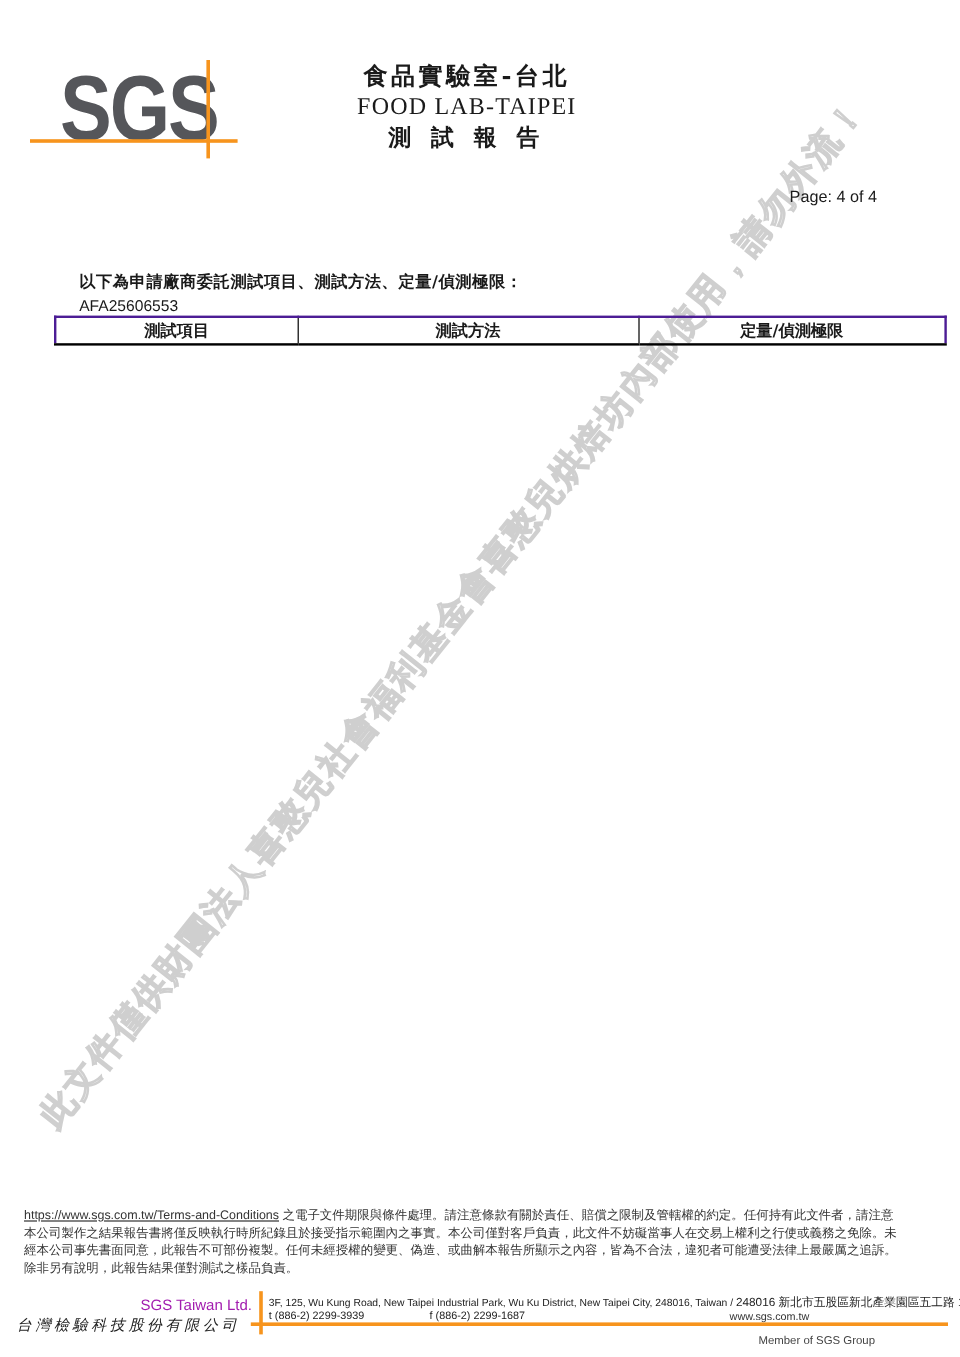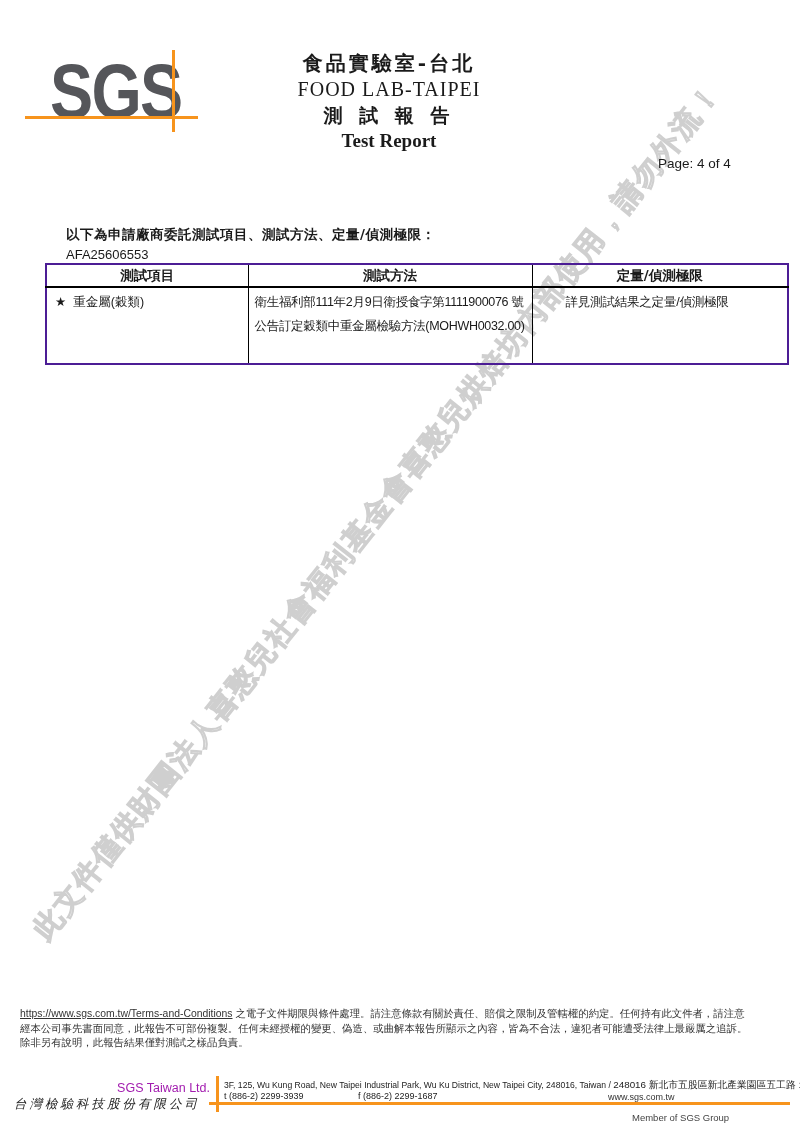--- a/index.html
+++ b/index.html
@@ -86,59 +86,45 @@
   <div class="watermark">此文件僅供財團法人喜憨兒社會福利基金會喜憨兒烘焙坊內部使用，請勿外流！</div>
 
   <div class="logo-text">SGS</div>
   <div class="logo-hline"></div>
   <div class="logo-vline"></div>
 
   <div class="titles">
     <div class="title-zh">食品實驗室-台北</div>
     <div class="title-en">FOOD LAB-TAIPEI</div>
     <div class="title-report-zh">測 試 報 告</div>
-    <div class="title-report-en">Test Report</div>
   </div>
 
   <div class="page-label">Page: 4 of 4</div>
 
   <div class="intro">以下為申請廠商委託測試項目、測試方法、定量/偵測極限：</div>
   <div class="report-no">AFA25606553</div>
 
   <table class="spec">
     <colgroup>
         <col style="width:202px">
         <col style="width:284px">
         <col style="width:256px">
       </colgroup>
     <tbody>
         <tr>
       <th>測試項目</th>
       <th>測試方法</th>
       <th>定量/偵測極限</th>
     </tr>
-    <tr class="row-1">
-      <td>
-            <div class="cell-item"><span class="star">★</span><span>重金屬(穀類)</span></div>
-          </td>
-      <td>
-            <div class="cell-method">
-        <div>衛生福利部111年2月9日衛授食字第1111900076 號</div>
-        <div>公告訂定穀類中重金屬檢驗方法(MOHWH0032.00)</div>
-      </div>
-          </td>
-      <td>
-            <div class="cell-limit">詳見測試結果之定量/偵測極限</div>
-          </td>
-    </tr>
   </tbody>
     </table>
 
   <div class="disclaimer">
     <div class="dline"><span class="url">https://www.sgs.com.tw/Terms-and-Conditions</span><span> 之電子文件期限與條件處理。請注意條款有關於責任、賠償之限制及管轄權的約定。任何持有此文件者，請注意</span></div>
+    <div class="dline">本公司製作之結果報告書將僅反映執行時所紀錄且於接受指示範圍內之事實。本公司僅對客戶負責，此文件不妨礙當事人在交易上權利之行使或義務之免除。未</div>
     <div class="dline">經本公司事先書面同意，此報告不可部份複製。任何未經授權的變更、偽造、或曲解本報告所顯示之內容，皆為不合法，違犯者可能遭受法律上最嚴厲之追訴。</div>
     <div class="dline">除非另有說明，此報告結果僅對測試之樣品負責。</div>
   </div>
 
   <div class="co-name-en">SGS Taiwan Ltd.</div>
   <div class="co-name-zh">台灣檢驗科技股份有限公司</div>
   <div class="footer-vline"></div>
   <div class="footer-hline"></div>
 
   <div class="address"><span>3F, 125, Wu Kung Road, New Taipei Industrial Park, Wu Ku District, New Taipei City, 248016, Taiwan</span><span> / </span><span class="addr-zh">248016 新北市五股區新北產業園區五工路 125 號 3 樓</span></div>

